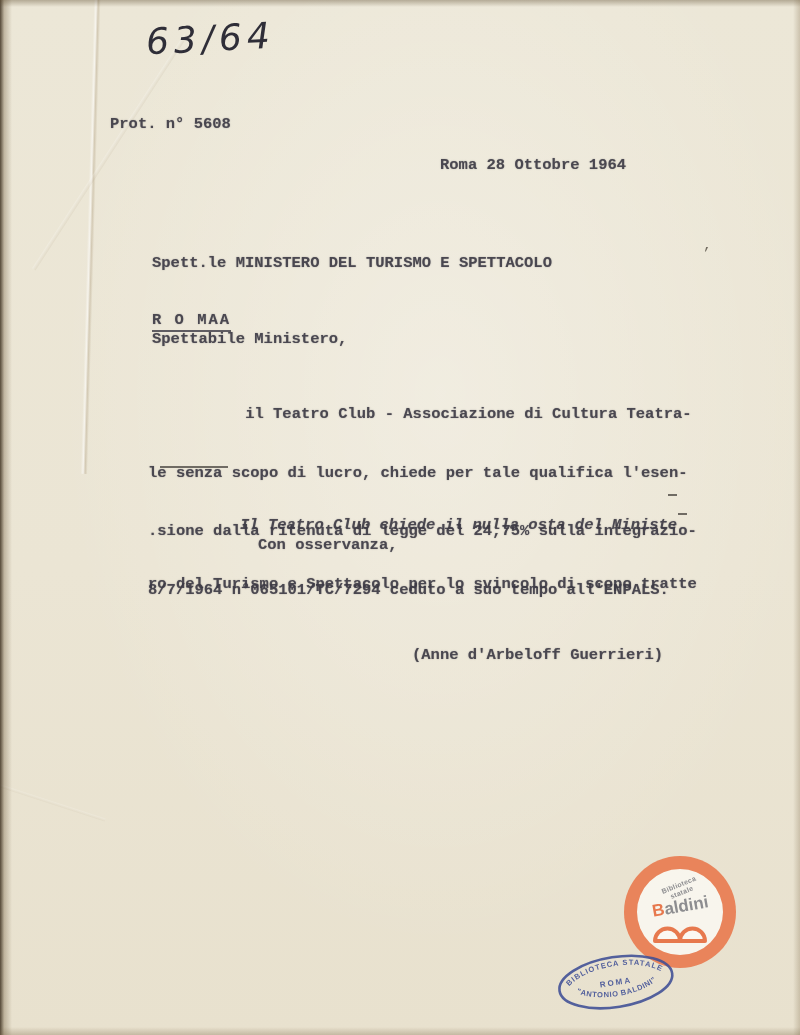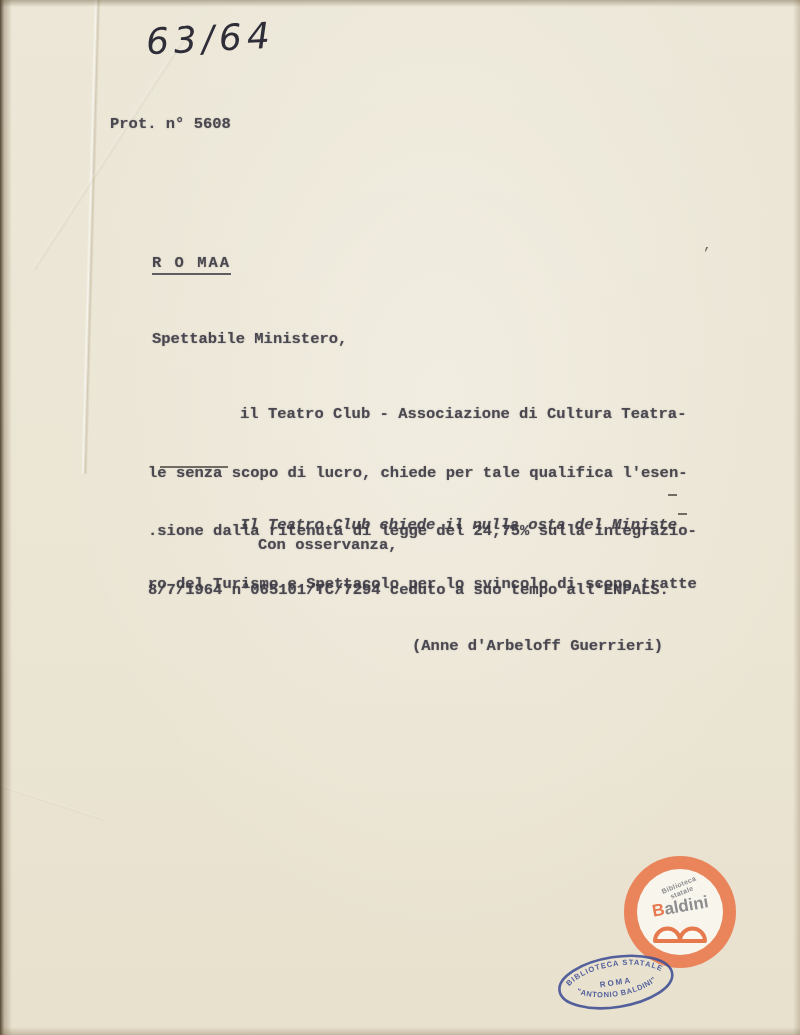--- a/index.html
+++ b/index.html
@@ -67,47 +67,49 @@
   <div class="crease-d1"></div>
   <div class="crease-d2"></div>
   <div class="edge-left"></div>
   <div class="edge-top"></div>
   <div class="edge-right"></div>
   <div class="edge-bottom"></div>
 
   <div class="handwritten">63/64</div>
 
   <div class="tw" style="left:110px;top:103px;margin-top:12px;">Prot. n° 5608</div>
+  <div class="tw" style="left:440px;top:156px;">Roma 28 Ottobre 1964</div>
 
   <div class="tw" style="left:152px;top:216px;line-height:19px;">
+    <div>Spett.le MINISTERO DEL TURISMO E SPETTACOLO</div>
     <div><span class="city">R O MAA</span></div>
   </div>
 
   <div class="stray">’</div>
 
   <div class="tw" style="left:152px;top:330px;text-align:center;">Spettabile Ministero,</div>
 
   <div class="tw" style="left:148px;top:366px;">
-    <div style="padding-left:92px;">il Teatro Club - Associazione di Cultura Teatra-</div>
+    <div style="padding-left:92px;text-align:center;">il Teatro Club - Associazione di Cultura Teatra-</div>
     <div>le senza scopo di lucro, chiede per tale qualifica l'esen-</div>
     <div>.sione dalla ritenuta di legge del 24,75% sulla integrazio-</div>
     <div>8/7/1964 n°065101/TC/7294 ceduto a suo tempo all'ENPALS.</div>
   </div>
   <div class="mark" style="left:160px;top:466px;width:68px;"></div>
 
   <div class="tw" style="left:148px;top:477px;">
     <div style="padding-left:92px;font-style:italic;">Il Teatro Club chiede il nulla osta del Ministe</div>
     <div>ro del Turismo e Spettacolo per lo svincolo di scopo tratte</div>
   </div>
   <div class="mark" style="left:668px;top:494px;width:9px;"></div>
   <div class="mark" style="left:678px;top:513px;width:9px;"></div>
 
   <div class="tw" style="left:258px;top:536px;">Con osservanza,</div>
   <div class="tw" style="left:405px;top:598px;">
-    <div style="padding-left:7px;">(Anne d'Arbeloff Guerrieri)</div>
+    <div style="padding-left:7px;margin-top:9px;">(Anne d'Arbeloff Guerrieri)</div>
   </div>
 
   <div class="logo">
     <div class="logo-small">
       <div>Biblioteca</div>
       <div>statale</div>
     </div>
     <div class="logo-name"><span class="b">B</span><span>aldini</span></div>
     <svg class="logo-book" width="56" height="24" viewBox="0 0 56 24">
       <path d="M3 22 A12.5 12.5 0 0 1 28 22 Z" fill="#fbf8f2" stroke="#e7794e" stroke-width="4" stroke-linejoin="round"></path>

